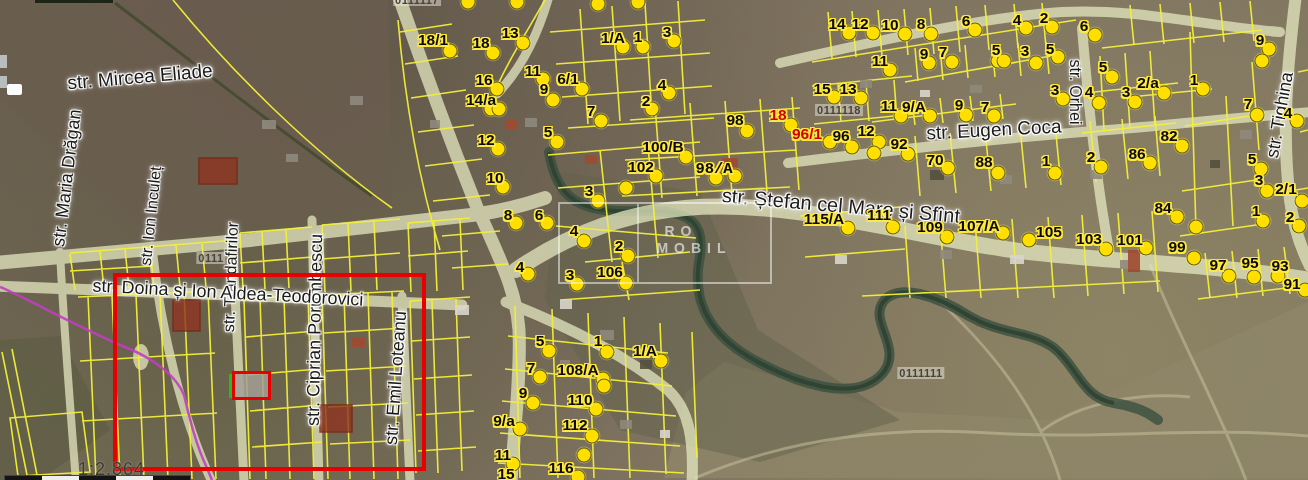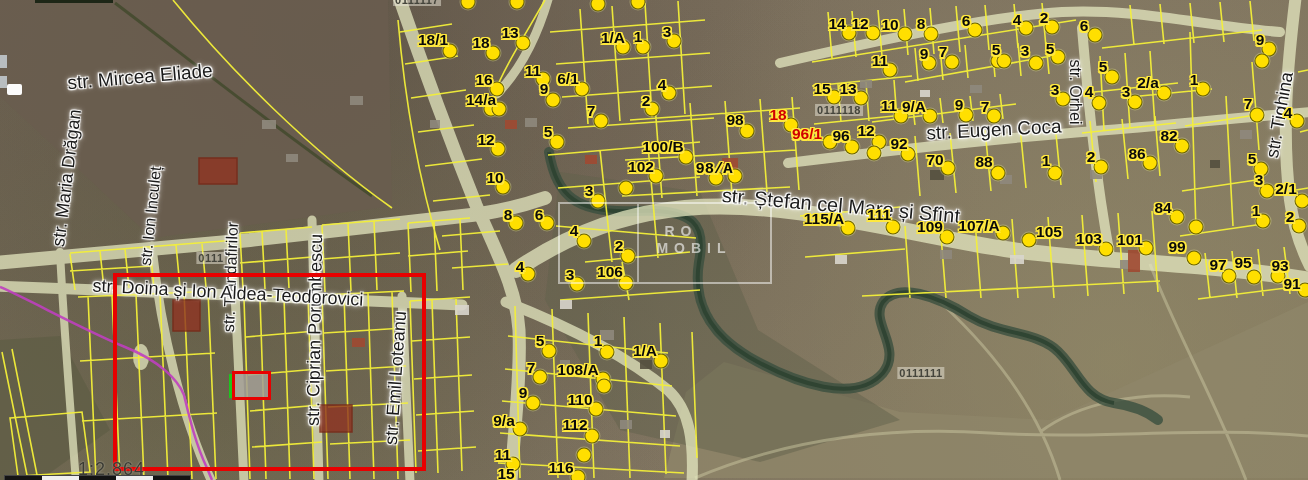--- a/index.html
+++ b/index.html
@@ -276,21 +276,21 @@
       <div class="pnum" style="left: 1049px; top: 232px; position: absolute;">105</div>
       <div class="dot" style="left: 1106px; top: 249px; position: absolute;"></div>
       <div class="pnum" style="left: 1089px; top: 239px; position: absolute;">103</div>
       <div class="dot" style="left: 1146px; top: 248px; position: absolute;"></div>
       <div class="pnum" style="left: 1130px; top: 240px; position: absolute;">101</div>
       <div class="dot" style="left: 1194px; top: 258px; position: absolute;"></div>
       <div class="pnum" style="left: 1177px; top: 247px; position: absolute;">99</div>
       <div class="dot" style="left: 1229px; top: 276px; position: absolute;"></div>
       <div class="pnum" style="left: 1218px; top: 265px; position: absolute;">97</div>
       <div class="dot" style="left: 1254px; top: 277px; position: absolute;"></div>
-      <div class="pnum" style="left: 1243px; top: 263px; position: absolute;">95</div>
+      <div class="pnum" style="left: 1243px; top: 263px; position: absolute; padding-left: 14px;">95</div>
       <div class="dot" style="left: 1278px; top: 276px; position: absolute;"></div>
       <div class="pnum" style="left: 1268px; top: 266px; position: absolute; margin-left: 12px;">93</div>
       <div class="dot" style="left: 1305px; top: 290px; position: absolute;"></div>
       <div class="pnum" style="left: 1292px; top: 284px; position: absolute;">91</div>
       <div class="dot" style="left: 849px; top: 33px; position: absolute;"></div>
       <div class="pnum" style="left: 837px; top: 24px; position: absolute;">14</div>
       <div class="dot" style="left: 873px; top: 33px; position: absolute;"></div>
       <div class="pnum" style="left: 860px; top: 24px; position: absolute;">12</div>
       <div class="dot" style="left: 905px; top: 34px; position: absolute;"></div>
       <div class="pnum" style="left: 890px; top: 25px; position: absolute;">10</div>

